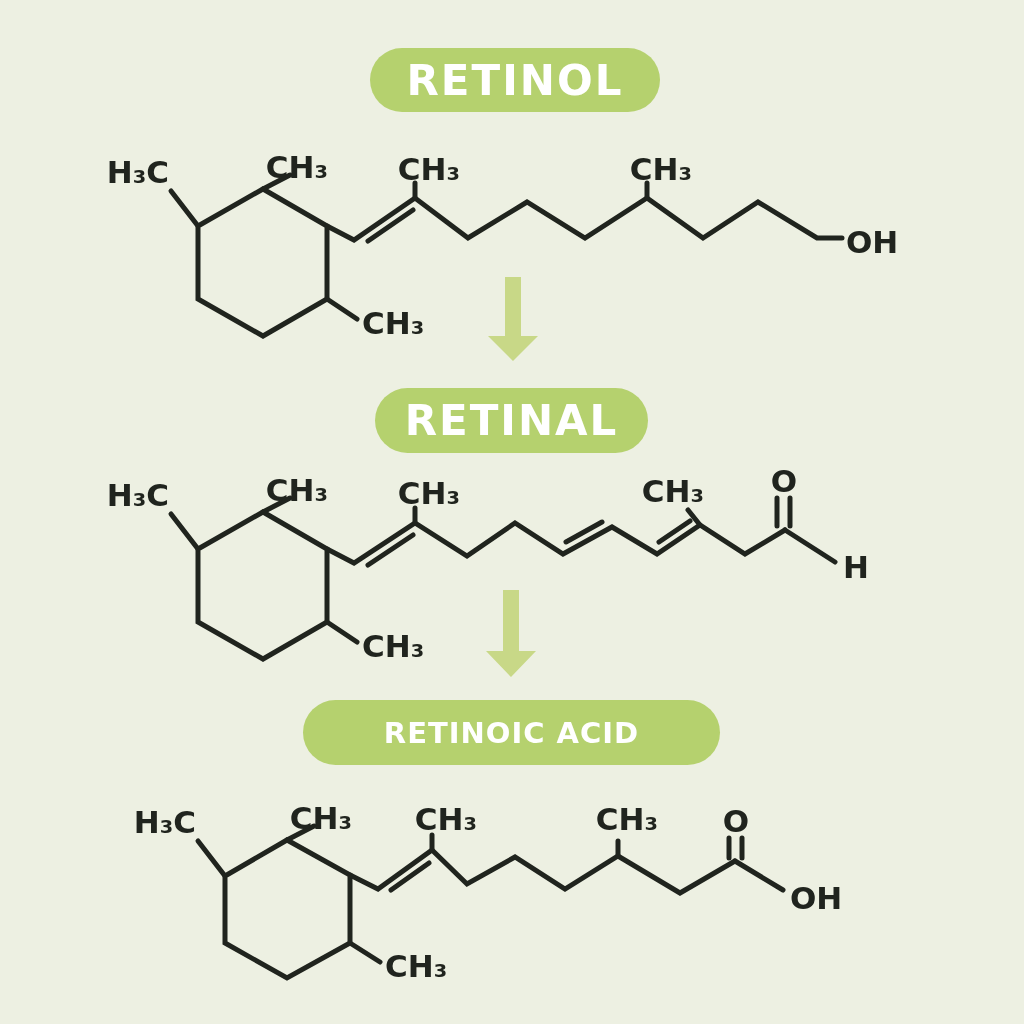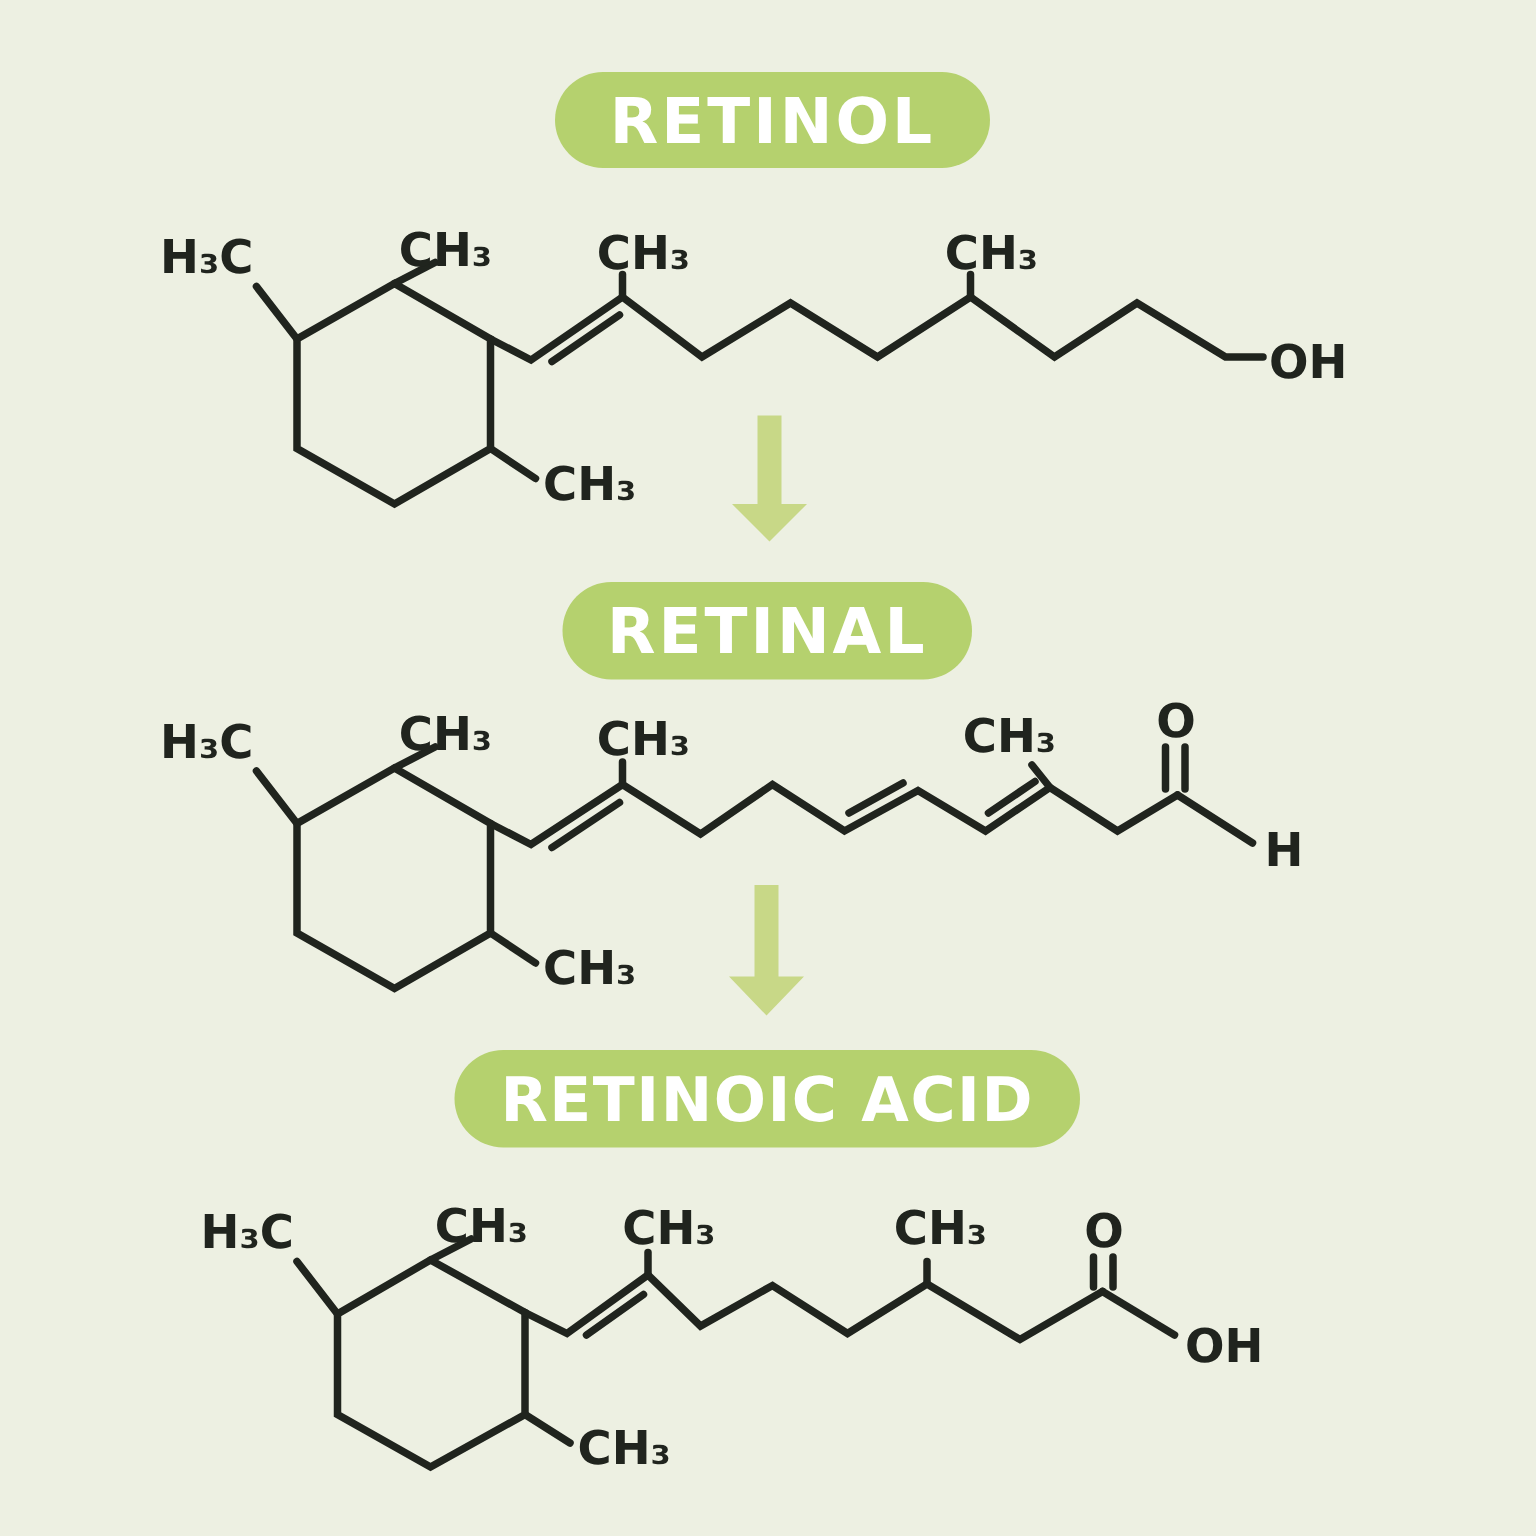--- a/index.html
+++ b/index.html
@@ -15,21 +15,21 @@
     position:absolute;
     background:#b5d16e;
     border-radius:34px;
     display:flex;align-items:center;justify-content:center;
     color:#ffffff;
     font-weight:bold;
     letter-spacing:2px;
   }
   .pill-retinol{left:370px;top:48px;width:290px;height:64px;font-size:42px;}
   .pill-retinal{left:375px;top:388px;width:273px;height:65px;font-size:42px;}
-  .pill-retinoic{left:303px;top:700px;width:417px;height:65px;font-size:41px;letter-spacing:1px;}
+  .pill-retinoic{left:303px;top:700px;width:417px;height:65px;font-size:29px;letter-spacing:1px;}
   svg.structures{position:absolute;left:0;top:0;}
   .bond{fill:none;stroke:#20241e;stroke-width:5;stroke-linecap:round;stroke-linejoin:miter;}
   .atom{fill:#20241e;font-weight:bold;font-size:31px;font-family:"DejaVu Sans", sans-serif;}
   .arrow{fill:#c8d887;stroke:none;}
 </style>
 </head>
 <body>
 
 <div class="canvas">
 

